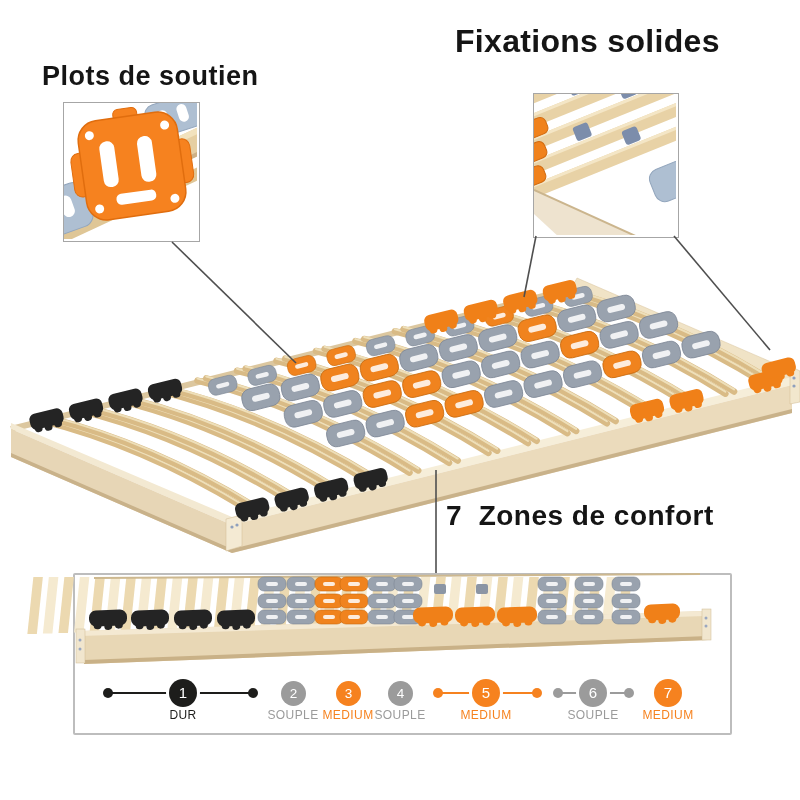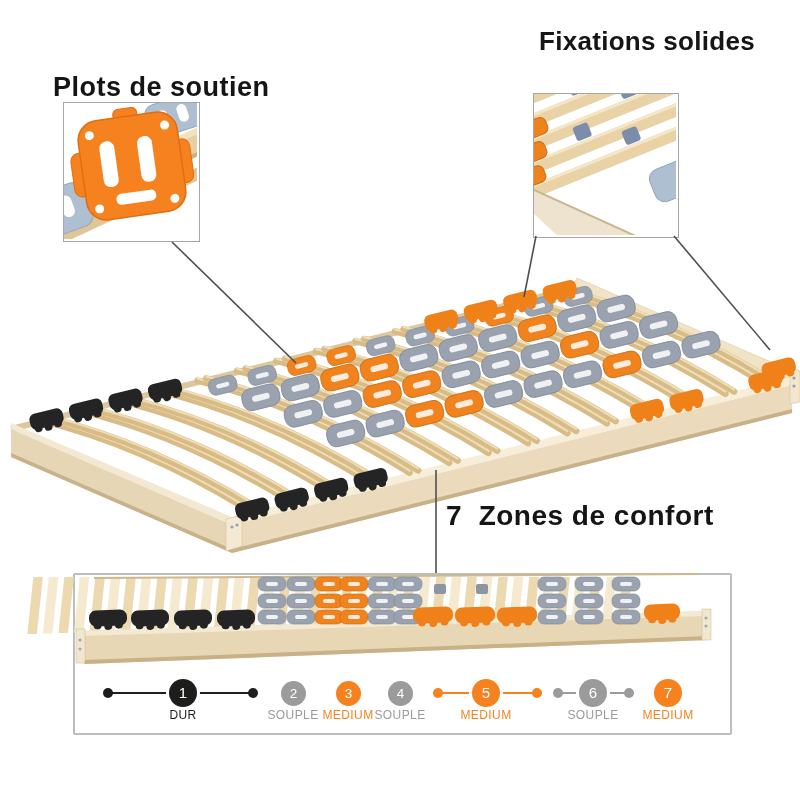--- a/index.html
+++ b/index.html
@@ -1,20 +1,20 @@
 <!DOCTYPE html>
 <html><head>
 <meta charset="utf-8">
 <style>
   html,body{margin:0;padding:0;background:#fff;}
   .stage{position:relative;width:800px;height:800px;background:#fff;overflow:hidden;
          font-family:"Liberation Sans", sans-serif;}
   .title{position:absolute;color:#151515;font-weight:bold;}
   .title-plots{left:37px;top:56px;font-size:27px;letter-spacing:.5px;}
-  .title-fix{left:455px;top:25px;width:300px;text-align:right;font-size:26px;line-height:33px;letter-spacing:.3px;}
+  .title-fix{left:455px;top:25px;width:300px;text-align:left;font-size:32px;line-height:33px;letter-spacing:.3px;}
   .title-zones{left:446px;top:500px;font-size:28px;letter-spacing:.5px;white-space:pre;}
   .callout{position:absolute;background:#fff;border:1px solid #a6a6a6;}
   .callout-left{left:63px;top:102px;width:135px;height:138px;}
   .callout-right{left:533px;top:93px;width:144px;height:143px;}
   .panel{position:absolute;left:73px;top:573px;width:659px;height:162px;background:#fff;
          border:2px solid #bdbdbd;border-radius:2px;box-sizing:border-box;}
   #scene{position:absolute;left:0;top:0;pointer-events:none;}
   .zrange{position:absolute;top:692px;height:2px;background:var(--zc);}
   .zrange::before,.zrange::after{content:"";position:absolute;top:-4px;width:10px;height:10px;
          border-radius:50%;background:var(--zc);}
@@ -659,21 +659,21 @@
       </g>
 
     <g stroke="#4f4f4f" stroke-width="1.6">
       <line x1="172" y1="242" x2="296" y2="363"></line>
       <line x1="536" y1="236" x2="524" y2="297"></line>
       <line x1="674" y1="236" x2="770" y2="350"></line>
       <line x1="436" y1="470" x2="436" y2="573"></line>
     </g>
   </svg>
 
-  <h2 class="title title-plots" style="margin:16px">Plots de soutien</h2>
+  <h2 class="title title-plots" style="margin:5px">Plots de soutien</h2>
   <div class="title title-fix">
     <div>Fixations solides</div>
   </div>
   <div class="title title-zones">7  Zones de confort</div>
 
   <div class="zrange" style="left:108px;width:145px;--zc:#1d1d1b"></div>
   <div class="zrange" style="left:438px;width:99px;--zc:#f6821f"></div>
   <div class="zrange" style="left:558px;width:71px;--zc:#9b9b9b"></div>
 
   <div class="zcircle lg" style="left:169px;--zc:#1d1d1b">1</div>

